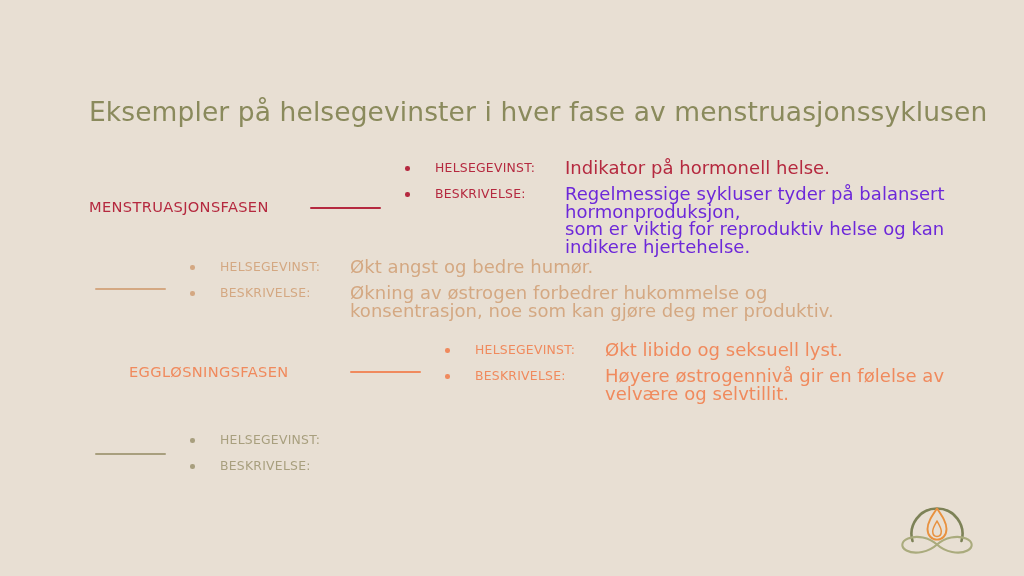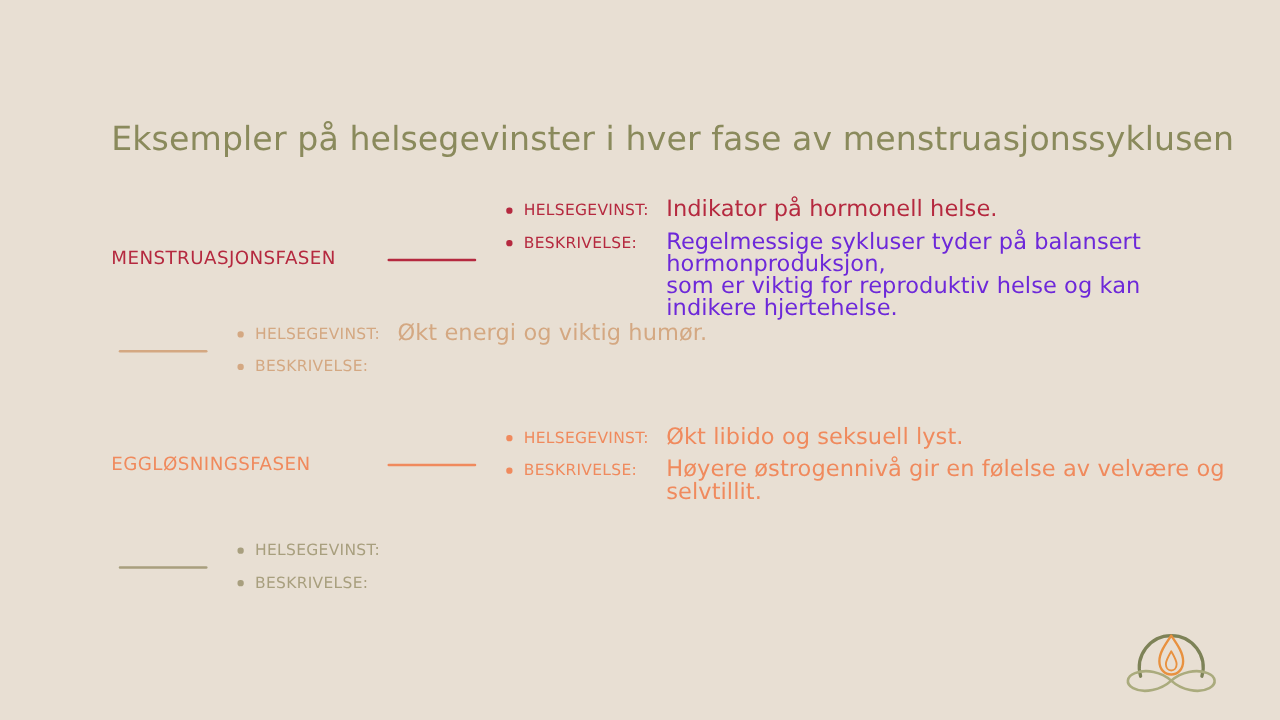--- a/index.html
+++ b/index.html
@@ -87,20 +87,21 @@
   .detail-col {
     flex: 1 1 auto;
     padding-left: 11px;
     box-sizing: border-box;
   }
 
   .detail-line {
     display: flex;
     align-items: flex-start;
     margin-bottom: 8px;
+    gap: 16px;
   }
   .detail-line:last-child { margin-bottom: 0; }
 
   .bullet-dot {
     flex: 0 0 14px;
     width: 14px;
     position: relative;
     height: 18px;
   }
   .bullet-dot::before {
@@ -171,31 +172,33 @@
     </div>
 
     <div class="phase-row r1" style="color: rgb(212, 168, 130);">
       <div class="connector-wrap">
         <div class="connector" style="background: rgb(212, 168, 130);"></div>
       </div>
       <div class="detail-col">
         <div class="detail-line">
           <span class="bullet-dot" style="color: rgb(212, 168, 130);"></span>
           <span class="detail-label" style="color: rgb(212, 168, 130);">HELSEGEVINST:</span>
-          <span class="detail-value" style="color: rgb(212, 168, 130);">Økt energi og viktig humør.</span>
+          <span class="detail-value" style="color: rgb(212, 168, 130);">Økt angst og bedre humør.</span>
         </div>
         <div class="detail-line">
           <span class="bullet-dot" style="color: rgb(212, 168, 130);"></span>
           <span class="detail-label" style="color: rgb(212, 168, 130);">BESKRIVELSE:</span>
+          <span class="detail-value" style="color: rgb(212, 168, 130);">Økning av østrogen forbedrer hukommelse og
+konsentrasjon, noe som kan gjøre deg mer produktiv.</span>
         </div>
       </div>
     </div>
 
     <div class="phase-row r2" style="color: rgb(240, 138, 93);">
-      <div class="phase-name" style="color: rgb(240, 138, 93);">EGGLØSNINGSFASEN</div>
+      <div class="phase-name" style="color: rgb(240, 138, 93); margin-left: 40px;">EGGLØSNINGSFASEN</div>
       <div class="connector-wrap">
         <div class="connector" style="background: rgb(240, 138, 93);"></div>
       </div>
       <div class="detail-col">
         <div class="detail-line">
           <span class="bullet-dot" style="color: rgb(240, 138, 93);"></span>
           <span class="detail-label" style="color: rgb(240, 138, 93);">HELSEGEVINST:</span>
           <span class="detail-value" style="color: rgb(240, 138, 93);">Økt libido og seksuell lyst.</span>
         </div>
         <div class="detail-line">

